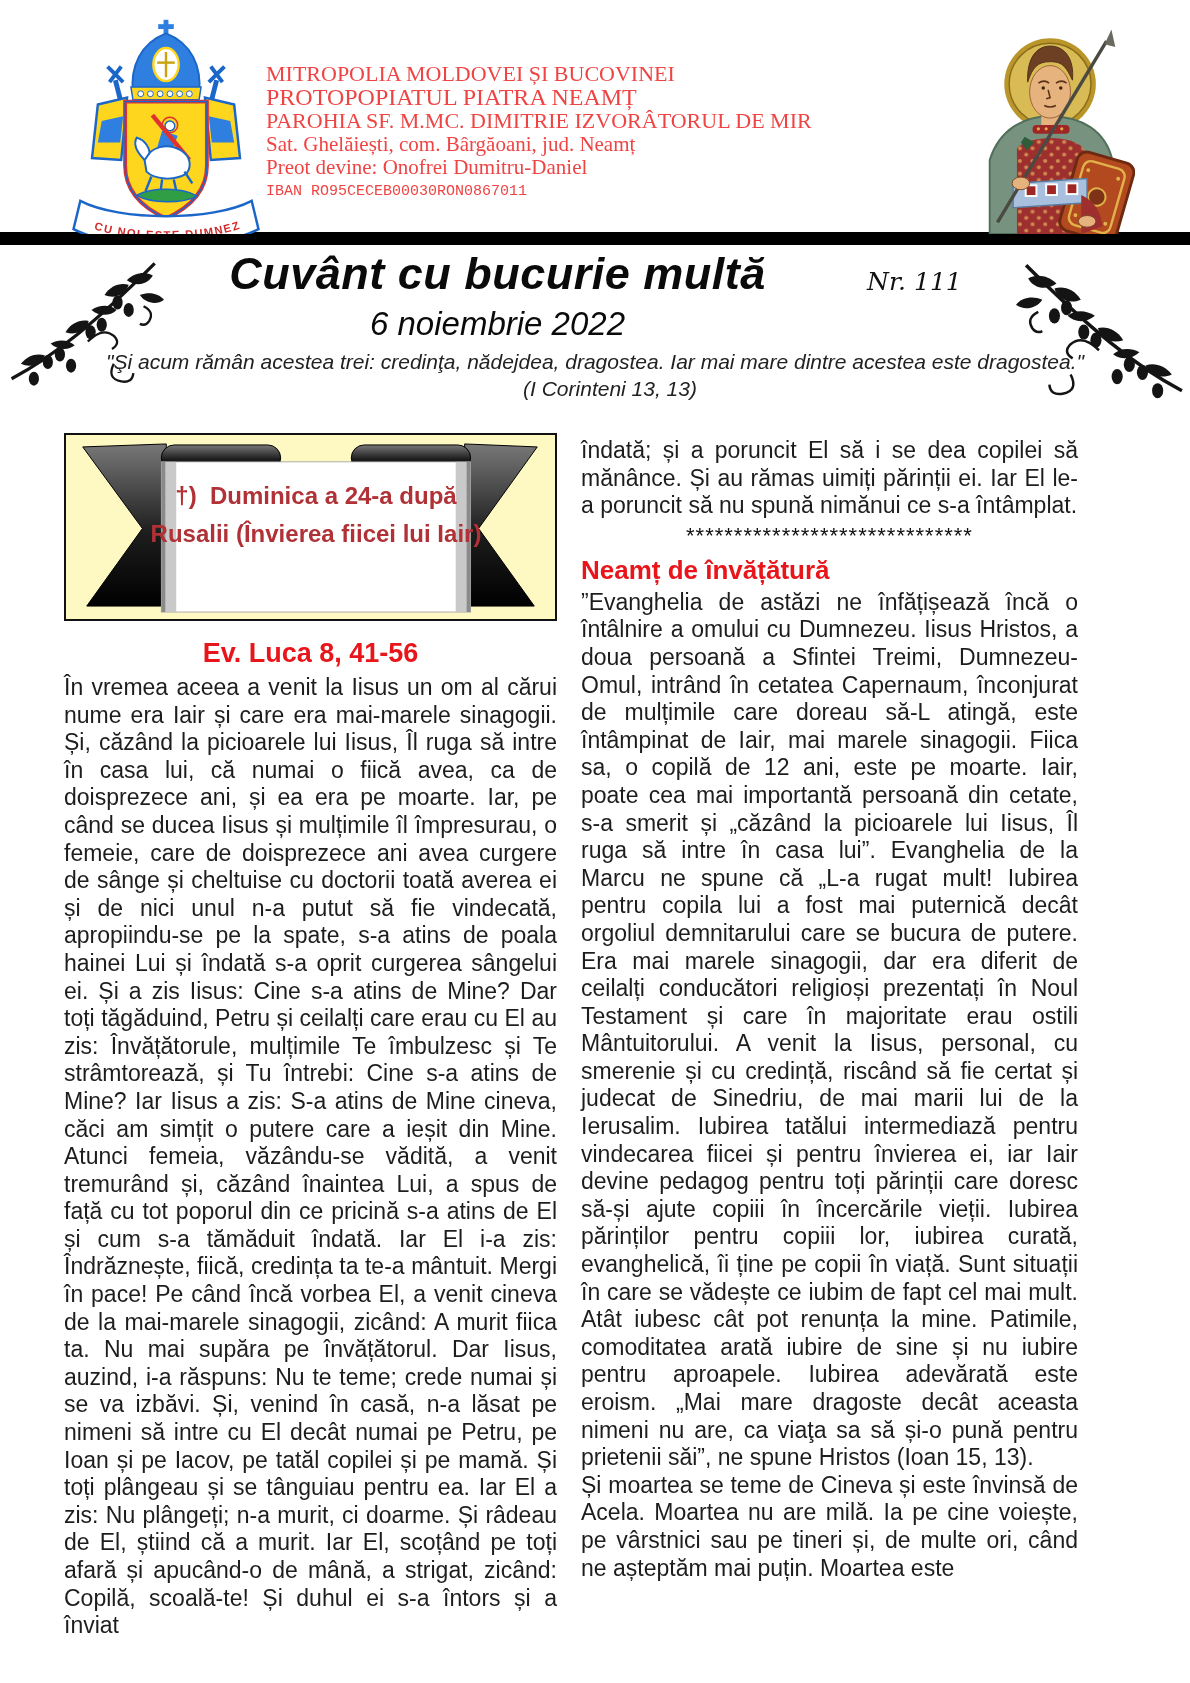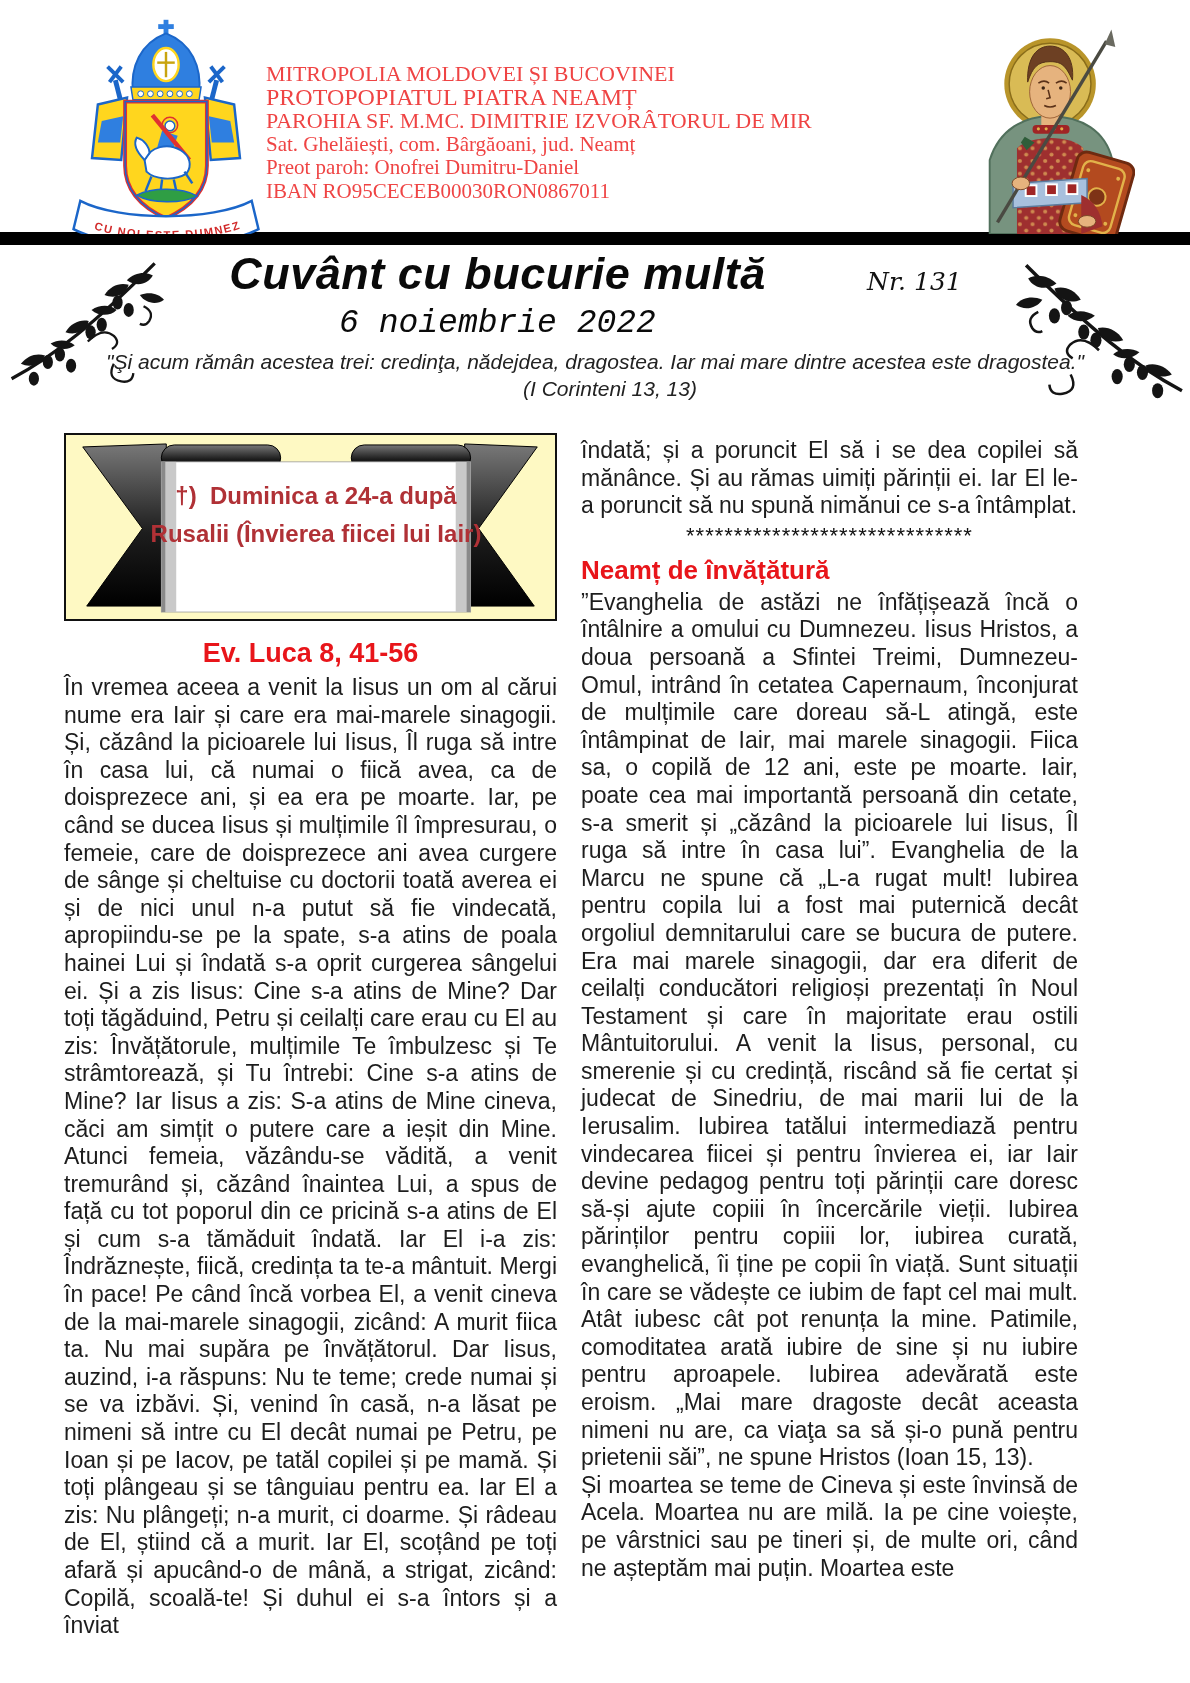--- a/index.html
+++ b/index.html
@@ -8,34 +8,34 @@
     font-family:"Liberation Sans", sans-serif;color:#1d1d1d;
   }
   
   .header{display:flex;align-items:flex-start;height:232px;box-sizing:border-box;padding:12px 52px 0 66px;}
   .org-block{flex:1;text-align:left;padding-top:50px;font-family:"Liberation Serif", serif;color:#ef4444;}
   .org-block div{line-height:23.6px;white-space:nowrap;}
   .l1{font-size:22px;}
   .l2{font-size:24px;}
   .l3{font-size:22px;}
   .l4,.l5,.l6{font-size:21px;}
-  .l7{font-size:21px;}
+  .l7{font-size:15px;font-family:Liberation Mono, monospace;}
   .coat-wrap{width:200px;flex:none;}
   .saint-wrap{width:168px;flex:none;}
   
   .black-bar{height:13px;background:#000;}
   
   .masthead{position:relative;height:176px;}
   .olive-left{position:absolute;left:6px;top:6px;}
   .olive-right{position:absolute;right:2px;top:0;}
   .mast-center{margin-right:195px;text-align:center;}
   .news-title{margin:0;padding-top:3px;font-family:Liberation Sans, sans-serif;font-style:italic;font-weight:bold;
     font-size:45px;line-height:52px;letter-spacing:.5px;color:#0a0a0a;}
   .issue{position:absolute;left:867px;top:22px;font-family:"DejaVu Serif", serif;font-style:italic;font-size:25px;color:#111;}
-  .edition-date{font-family:Liberation Mono, monospace;font-style:italic;font-size:33px;line-height:40px;margin-top:4px;color:#0a0a0a;}
+  .edition-date{font-family:Liberation Sans, sans-serif;font-style:italic;font-size:33px;line-height:40px;margin-top:4px;color:#0a0a0a;}
   .quote{font-style:italic;font-size:21px;line-height:26.5px;max-width:985px;margin:5px auto 0;text-align:center;color:#222;}
   .quote-ref{margin-left:30px;}
   
   .main{display:flex;gap:24px;padding:12px 112px 0 64px;box-sizing:border-box;}
   .col-left{width:493px;flex:none;}
   .col-right{flex:1;padding-top:4px;}
   .banner-box{position:relative;width:493px;height:188px;border:2.5px solid #111;box-sizing:border-box;margin-bottom:6px;background:#fef9c3;}
   .banner-text{position:absolute;left:80px;top:42px;width:340px;text-align:center;font-weight:bold;
     font-size:24px;line-height:38px;color:#b03136;white-space:pre-wrap;}
   .gospel-heading{color:#e8151a;font-weight:bold;font-size:27px;line-height:31px;text-align:center;margin:17px 0 5px;}
@@ -110,21 +110,21 @@
         <textPath href="#mottoPath" startOffset="4%">CU NOI ESTE DUMNEZEU</textPath>
       </text>
     </svg>
   </div>
 
   <div class="org-block">
     <div class="l1">MITROPOLIA MOLDOVEI ȘI BUCOVINEI</div>
     <div class="l2">PROTOPOPIATUL PIATRA NEAMȚ</div>
     <div class="l3">PAROHIA SF. M.MC. DIMITRIE IZVORÂTORUL DE MIR</div>
     <div class="l4">Sat. Ghelăiești, com. Bârgăoani, jud. Neamț</div>
-    <div class="l5">Preot paroh: Onofrei Dumitru-Daniel</div>
+    <div class="l5">Preot devine: Onofrei Dumitru-Daniel</div>
     <div class="l7">IBAN RO95CECEB00030RON0867011</div>
   </div>
 
   <div class="saint-wrap">
     <svg width="165" height="222" viewBox="0 0 165 228">
 
       <circle cx="80" cy="74" r="47" fill="#b9952a"></circle>
       <circle cx="80" cy="74" r="42" fill="#d9bb55"></circle>
       <circle cx="80" cy="74" r="42" fill="none" stroke="#8a6d1a" stroke-width="1.5"></circle>
 
@@ -252,21 +252,21 @@
           <path d="M148,58 q12,6 6,16 q-4,6 -10,3"></path>
         </g>
       </g>
     </g>
   </svg>
 
   <div class="mast-center">
     <h1 class="news-title">Cuvânt cu bucurie multă</h1>
     <div class="edition-date">6 noiembrie 2022</div>
   </div>
-  <div class="issue">Nr. 131</div>
+  <div class="issue">Nr. 111</div>
 
   <div class="quote">
     <span>"Şi acum rămân acestea trei: credinţa, nădejdea, dragostea. Iar mai mare dintre acestea este dragostea."</span><span class="quote-ref">(I Corinteni 13, 13)</span>
   </div>
 </div>
 
 <div class="main">
 
   <div class="col-left">
 

